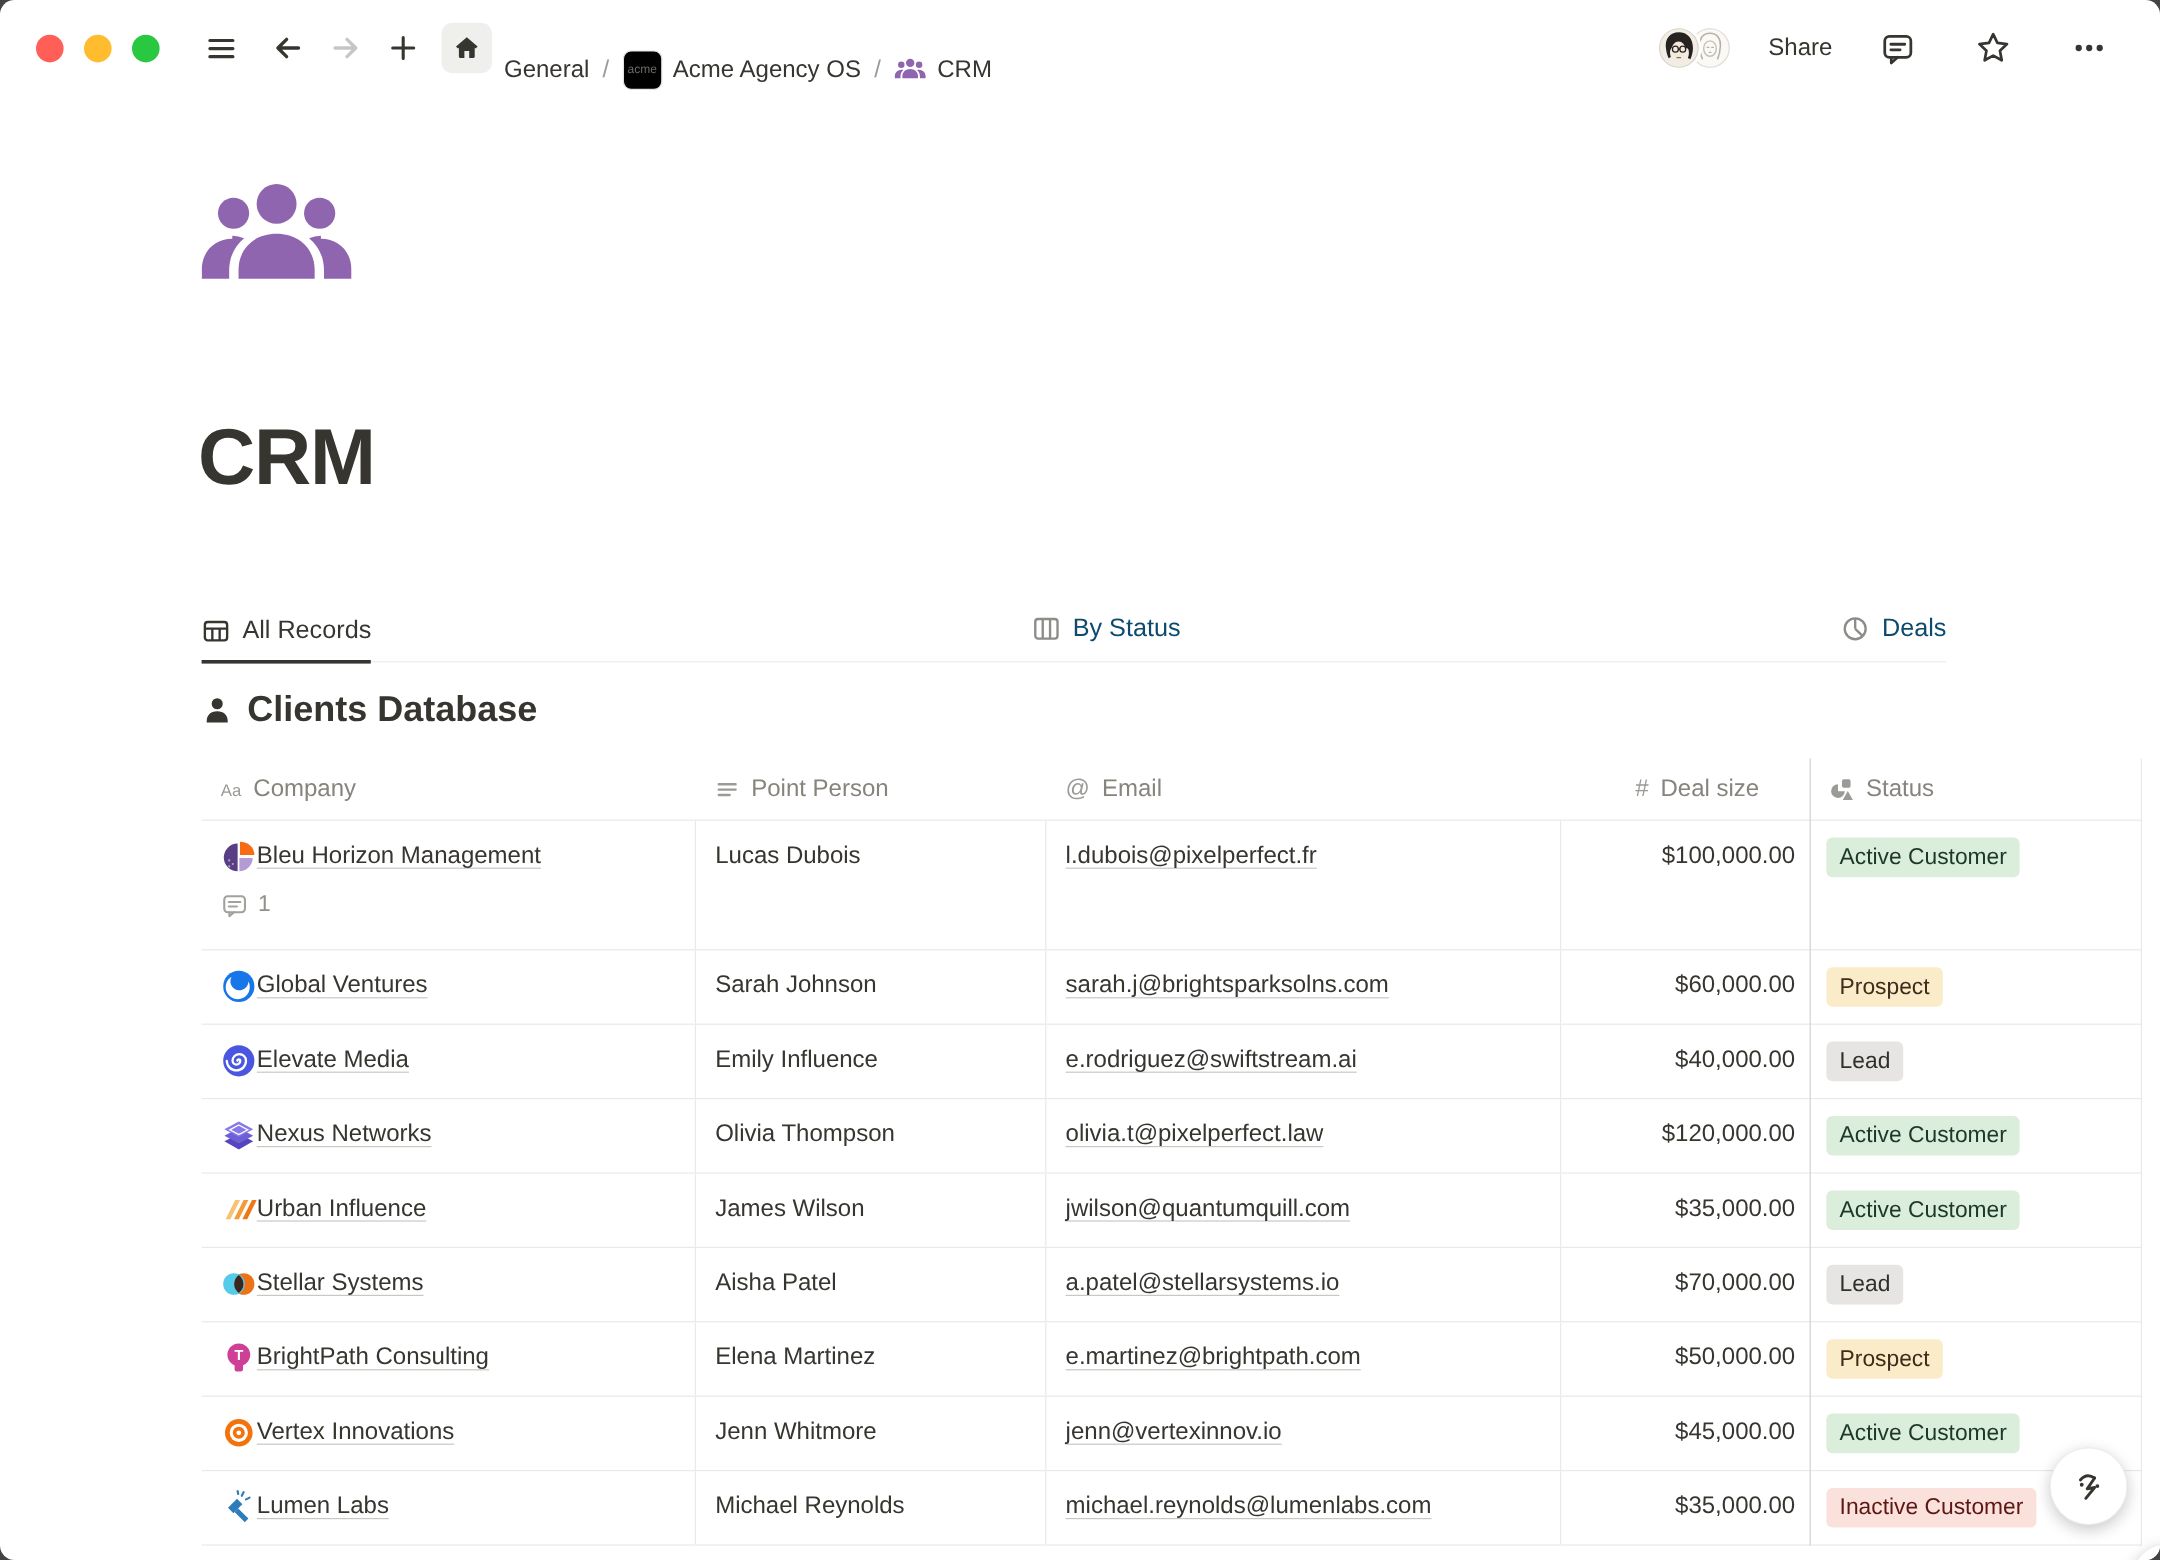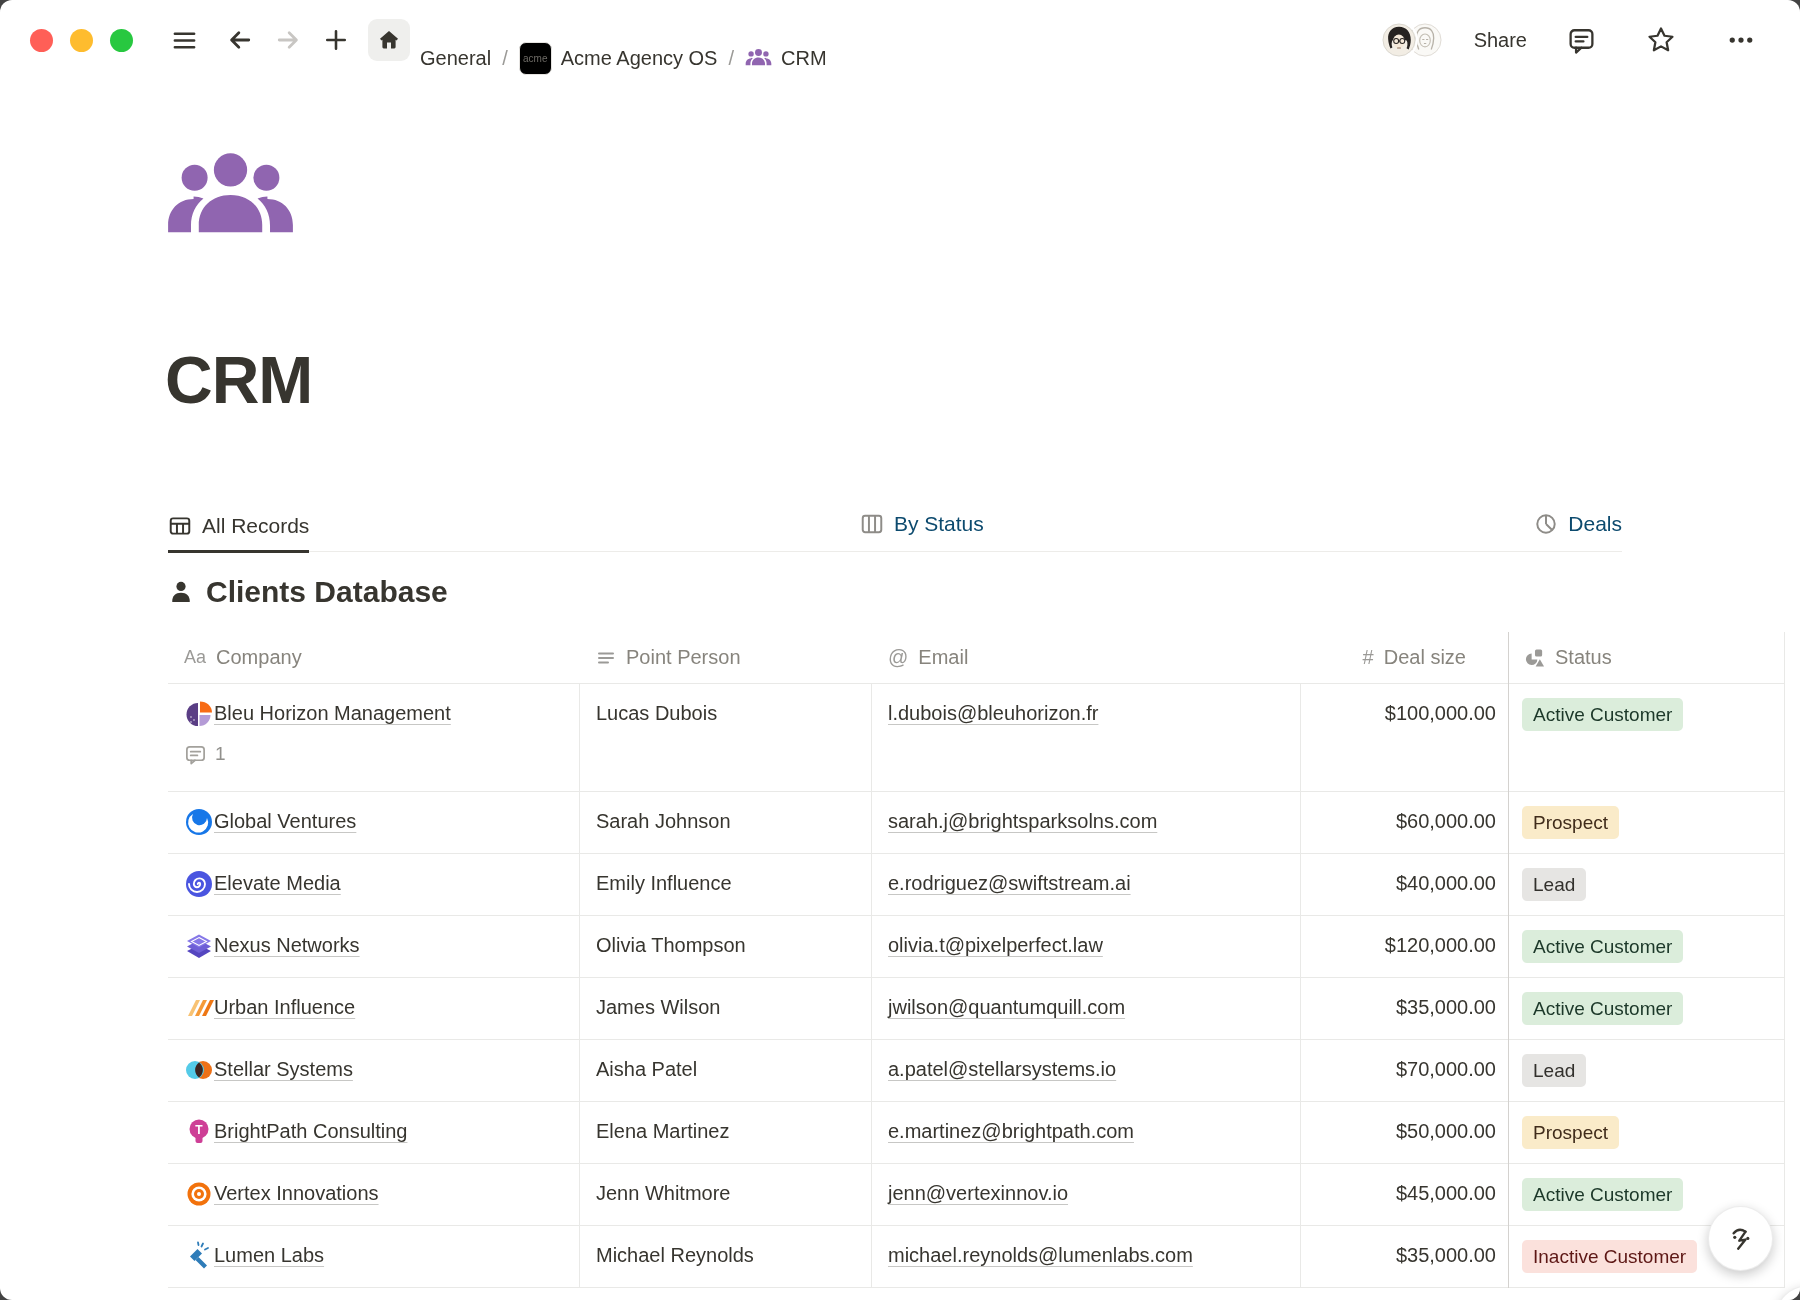--- a/index.html
+++ b/index.html
@@ -198,21 +198,21 @@
           <circle cx="11" cy="6.3" r="3.9"></circle>
           <path d="M11 11.6c-4.7 0-7.4 2.9-7.4 6.9v1h14.8v-1c0-4-2.7-6.9-7.4-6.9z"></path>
         </svg>
     </span>
     <span class="db-title">Clients Database</span>
   </div>
 
   <div class="dbtable">
     <div class="thead">
       <div class="hcell">
-        <span class="hic" style="font-size:18px;">Aa</span>
+        <span class="hic" style="font-size:14px;">Aa</span>
         <span>Company</span>
       </div>
       <div class="hcell">
         <span class="hic">
           <svg width="20" height="20" viewBox="0 0 20 20" fill="none" stroke="#9B9A97" stroke-width="2" stroke-linecap="round">
               <path d="M3 5.5h14M3 10h14M3 14.5h9"></path>
             </svg>
         </span>
         <span>Point Person</span>
       </div>
@@ -256,21 +256,21 @@
                 <svg width="23" height="23" viewBox="0 0 24 24" fill="none" stroke="#A3A19C" stroke-width="1.8" stroke-linecap="round" stroke-linejoin="round">
                   <rect x="3" y="4" width="18" height="14" rx="3"></rect>
                   <path d="M7 9h10M7 13h7"></path>
                   <path d="M7.5 18v3.5 l4-3.5"></path>
                 </svg>
               </span>
               <span>1</span>
             </div>
           </div>
           <div class="cell bdr">Lucas Dubois</div>
-          <div class="cell bdr"><span class="email-link">l.dubois@bleuhorizon.fr</span></div>
+          <div class="cell bdr"><span class="email-link">l.dubois@pixelperfect.fr</span></div>
           <div class="cell num">$100,000.00</div>
           <div class="cell" style="padding-left: 14px;"><span class="badge" style="background: rgb(219, 237, 219); color: rgb(28, 56, 41);">Active Customer</span></div>
         </div>
         <div class="trow">
           <div class="cell bdr">
             <div class="company-line">
               <span style="display: flex;">
                 <svg width="30" height="30" viewBox="0 0 30 30">
                   <circle cx="15" cy="15" r="13" fill="#1777E8"></circle>
                   <path d="M9 7 a10 10 0 1 0 14 4 a7.5 7.5 0 1 1 -14 -4z" fill="#fff"></path>

